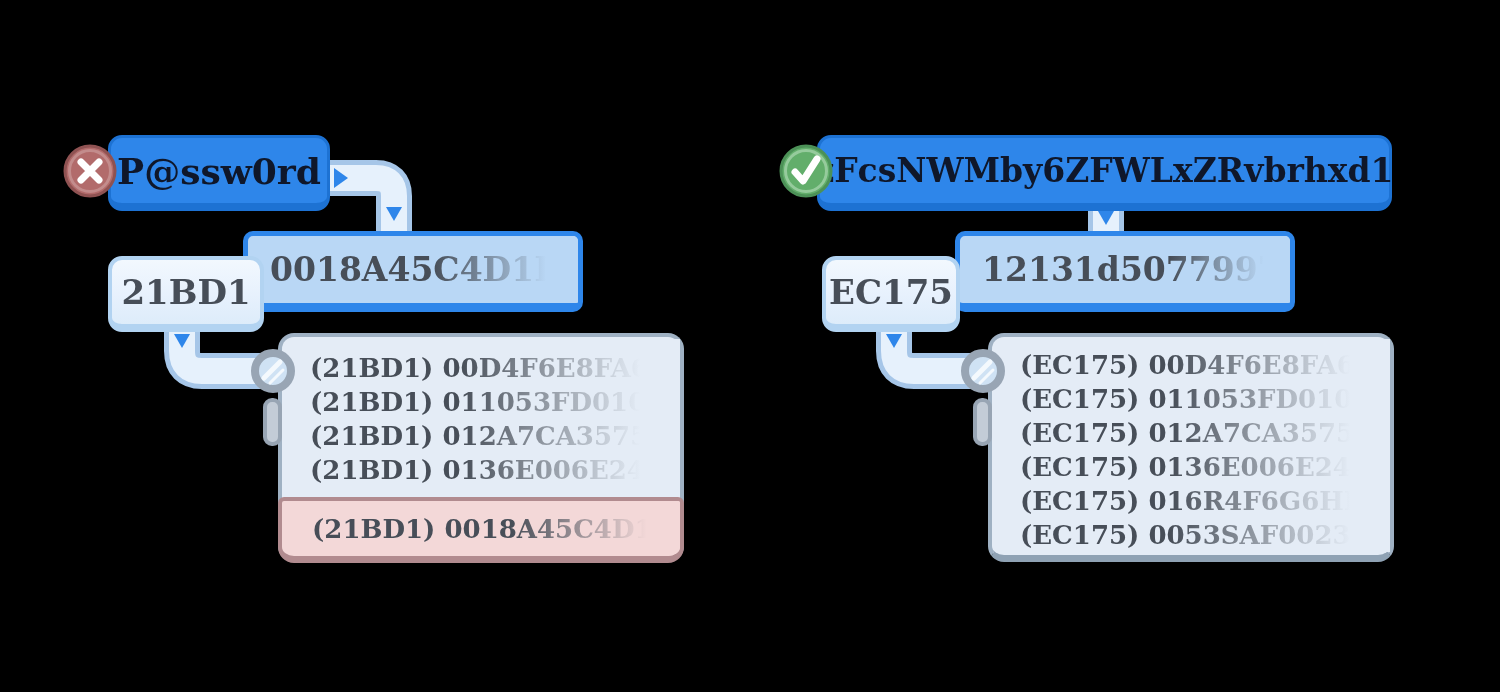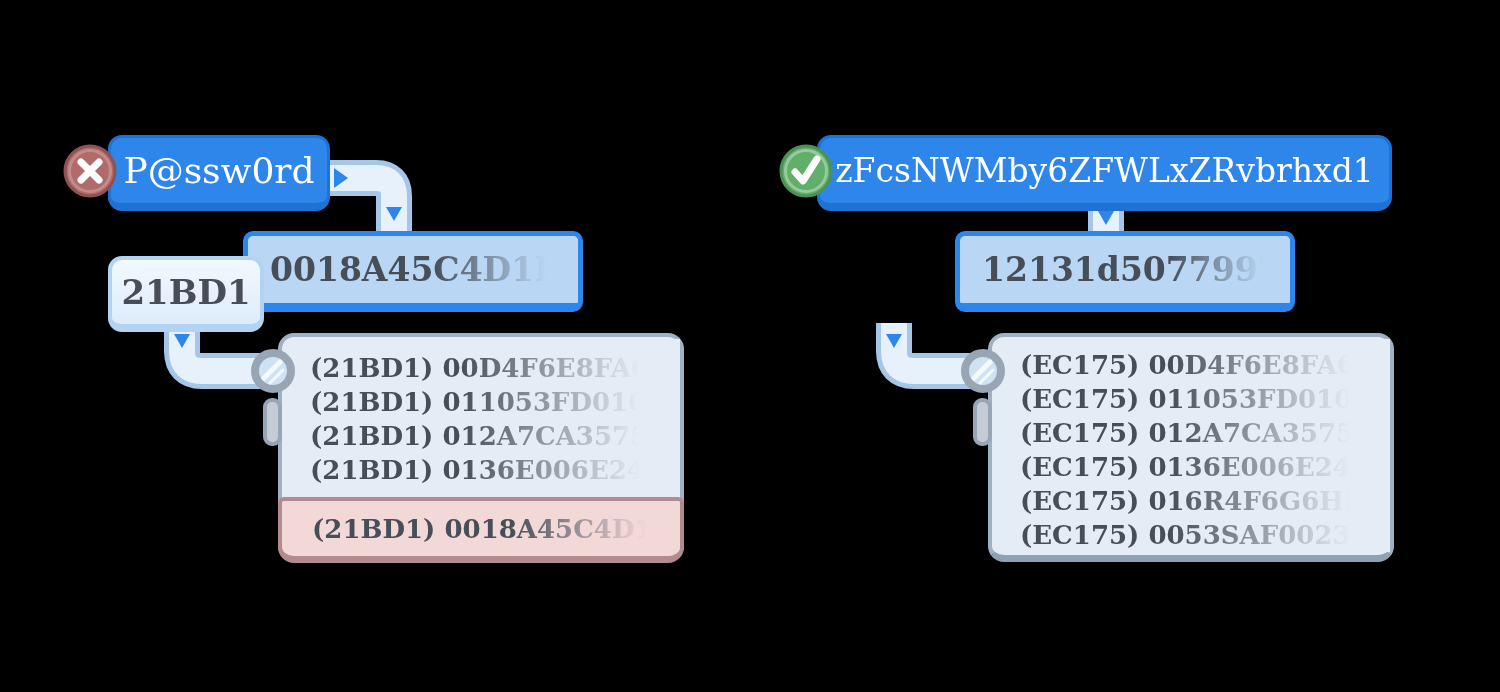--- a/index.html
+++ b/index.html
@@ -15,21 +15,21 @@
   svg.connectors{position:absolute;left:0;top:0;z-index:1;}
 
   
   .pw-box{
     position:absolute;z-index:6;
     background:var(--accent-blue,#2e86ea);
     border:3px solid var(--accent-blue-dark,#1d72d3);
     border-bottom-width:8px;
     border-radius:14px;
     display:flex;align-items:center;justify-content:center;
-    color:#ffffff;font-weight:normal;white-space:nowrap;
+    color:#0f172a;font-weight:bold;white-space:nowrap;
     box-sizing:border-box;
   }
   .pw-left{left:108px;top:135px;width:222px;height:76px;font-size:36px;}
   .pw-right{left:817px;top:135px;width:575px;height:76px;font-size:33px;}
 
   
   .hash-box{
     position:absolute;z-index:4;
     background:var(--hash-fill,#b9d7f5);
     border:5px solid var(--accent-blue,#2e86ea);
@@ -174,20 +174,23 @@
     <div class="hash-fade"></div>
   </div>
   <div class="hash-box hash-right">
     <span>12131d5077997c529cd82f3a9b45e7d01f2</span>
     <div class="hash-fade"></div>
   </div>
 
   <div class="prefix-box prefix-left">
     <span>21BD1</span>
   </div>
+  <div class="prefix-box prefix-right">
+    <span>EC175</span>
+  </div>
 
   <div class="pw-box pw-left">
     <span>P@ssw0rd</span>
   </div>
   <div class="pw-box pw-right">
     <span>zFcsNWMby6ZFWLxZRvbrhxd1</span>
   </div>
 
   <svg class="badge badge-x" viewBox="0 0 56 56">
     <circle cx="28" cy="28" r="25" fill="var(--x-badge,#b26b6b)" stroke="#8f5252" stroke-width="3"></circle>

